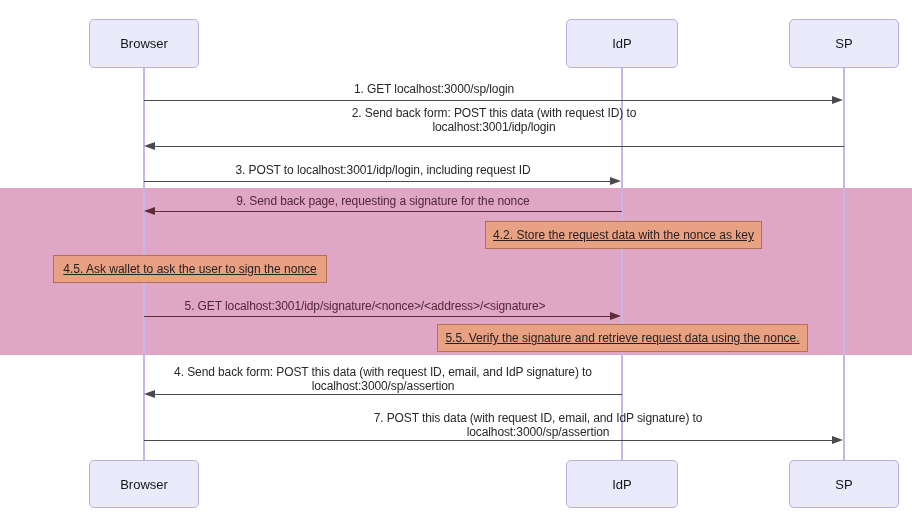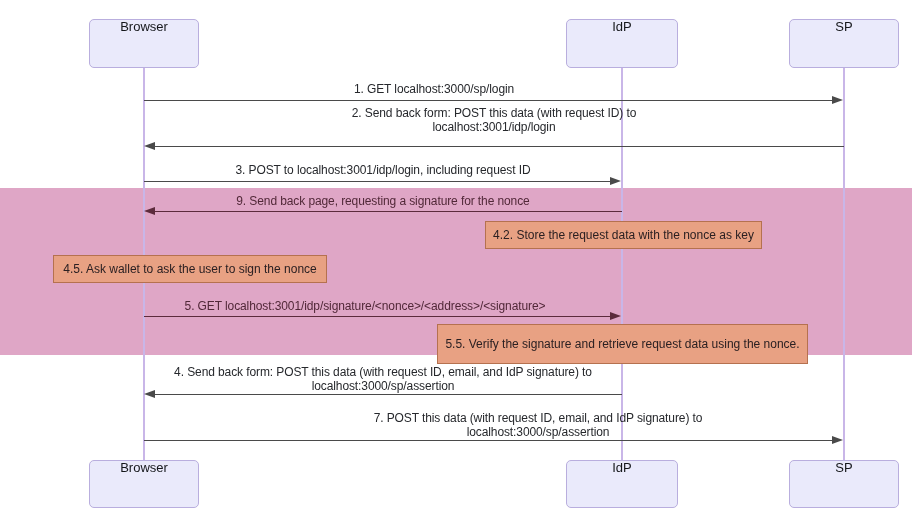--- a/index.html
+++ b/index.html
@@ -34,20 +34,21 @@
   }
 
   
   .participant {
     position: absolute;
     box-sizing: border-box;
     background: #eaeafb;
     border: 1px solid #b9aede;
     border-radius: 5px;
     display: flex;
+    align-items: center;
     justify-content: center;
     color: #14161a;
     font-size: 13px;
     line-height: 1;
   }
 
   
   .msg {
     position: absolute;
   }
@@ -96,20 +97,21 @@
     background: #e8a183;
     border: 1px solid #b5714f;
     display: flex;
     align-items: center;
     justify-content: center;
     font-size: 12px;
     line-height: 14px;
     color: #2b2022;
     padding: 0 8px;
     white-space: nowrap;
+    text-decoration: underline;
   }
 </style>
 </head>
 <body>
 
 <div id="diagram">
 
   <div class="highlight-band" style="top:188px; height:167px;"></div>
 
   <div class="lifeline" style="left:143px; top:68px; height:392px;"></div>
@@ -158,21 +160,21 @@
   <div class="note" style="left:9px; top:255px; width:274px; height:28px;margin-left:44px;">
     <span>4.5. Ask wallet to ask the user to sign the nonce</span>
   </div>
 
   <div class="msg">
     <div class="msg-label inband" style="left:144px; top:299px; width:442px;">5. GET localhost:3001/idp/signature/&lt;nonce&gt;/&lt;address&gt;/&lt;signature&gt;</div>
     <div class="msg-line inband" style="left:144px; top:316px; width:467px;"></div>
     <div class="arrowhead right inband" style="left:610px; top:311.5px;"></div>
   </div>
 
-  <div class="note" style="left:437px; top:324px; width:371px; height:40px;">
+  <div class="note" style="left:437px; top:324px; width:371px; height:28px;">
     <span>5.5. Verify the signature and retrieve request data using the nonce.</span>
   </div>
 
   <div class="msg">
     <div class="msg-label" style="left:144px; top:365px; width:478px;">4. Send back form: POST this data (with request ID, email, and IdP signature) to
 localhost:3000/sp/assertion</div>
     <div class="msg-line" style="left:155px; top:394px; width:467px;"></div>
     <div class="arrowhead left" style="left:144px; top:389.5px;"></div>
   </div>
 

